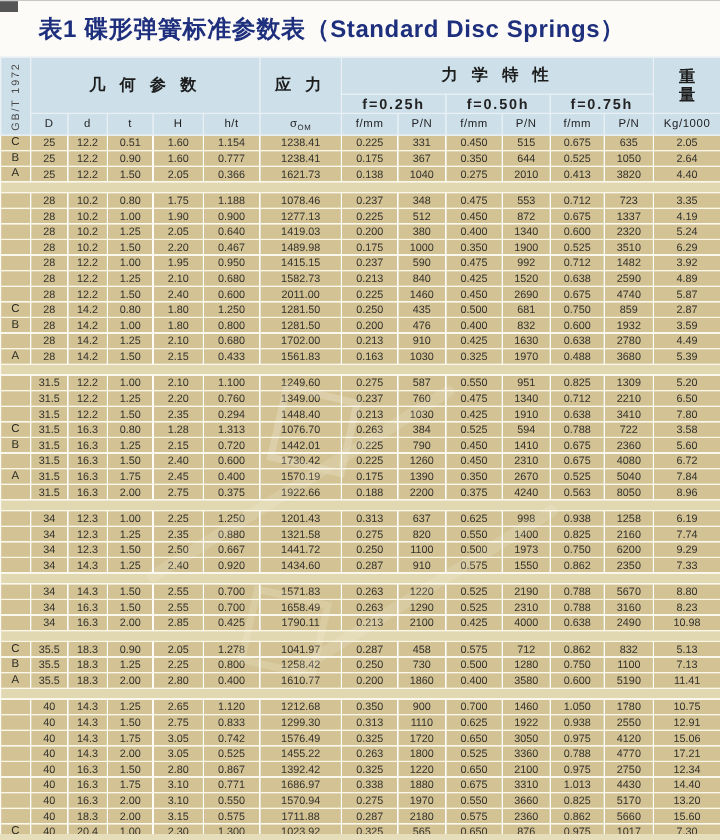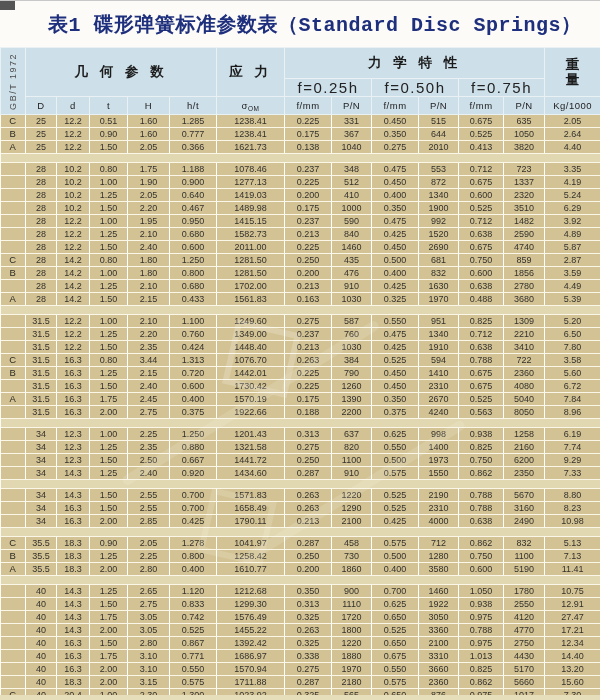--- a/index.html
+++ b/index.html
@@ -8,36 +8,36 @@
     background:#fbfaf5;
     font-family:"Liberation Sans","DejaVu Sans",sans-serif;
     position:relative;
   }
   .page{width:600px;height:700px;position:relative;border-top:1px solid #c8c8c8;}
   .corner-mark{position:absolute;left:0;top:0;width:15px;height:9px;background:#555;}
 
   
   .title-bar{height:46px;display:flex;align-items:center;padding-left:32px;box-sizing:border-box;background:#fcfbf7;}
   .title-bar h1{
-    margin:16px;font-size:20px;font-weight:bold;color:#1e2f7d;letter-spacing:0.5px;font-family:Liberation Mono, monospace;
+    margin:0;font-size:20px;font-weight:bold;color:#1e2f7d;letter-spacing:0.5px;
   }
 
   
   table{border-collapse:collapse;table-layout:fixed;width:600px;}
   col.c-lab{width:25px;} col.c-D{width:31px;} col.c-d{width:33px;} col.c-t{width:38px;}
   col.c-H{width:42px;} col.c-ht{width:47px;} col.c-sig{width:68px;}
   col.c-f1{width:47px;} col.c-p1{width:40px;} col.c-f2{width:47px;} col.c-p2{width:40px;}
   col.c-f3{width:45px;} col.c-p3{width:41px;} col.c-kg{width:56px;}
 
   thead th{
     background:#cddfe9;color:#333;font-weight:normal;
     border:1px solid #e9f1f5;padding:0;vertical-align:middle;text-align:center;
   }
   th.group{font-size:13.5px;font-weight:bold;color:#1c1c1c;letter-spacing:4px;height:30px;}
-  th.defl{font-size:15px;color:#222;height:15px;letter-spacing:1.5px;font-weight:normal;}
+  th.defl{font-size:12px;color:#222;height:15px;letter-spacing:1.5px;font-weight:bold;}
   th.colname{font-size:9.5px;color:#222;height:17px;letter-spacing:0.5px;}
   th.weight{font-size:13.5px;font-weight:bold;color:#1c1c1c;line-height:15px;}
   th.gbt{background:#cddfe9;}
   .gbt-inner{
     writing-mode:vertical-rl;transform:rotate(180deg);
     font-size:9px;letter-spacing:1.5px;color:#4a4a4a;margin:0 auto;white-space:nowrap;
   }
   th.sigma sub{font-size:6.5px;vertical-align:-2px;}
 
   tbody td{
@@ -126,21 +126,21 @@
         <th class="colname">Kg/1000</th>
       </tr>
     </thead>
     <tbody>
         <tr>
           <td class="lab">C</td>
           <td>25</td>
           <td>12.2</td>
           <td>0.51</td>
           <td>1.60</td>
-          <td>1.285</td>
+          <td>1.154</td>
           <td>1238.41</td>
           <td>0.225</td>
           <td>331</td>
           <td>0.450</td>
           <td>515</td>
           <td>0.675</td>
           <td>635</td>
           <td>2.05</td>
         </tr>
         <tr>
@@ -212,21 +212,21 @@
         </tr>
         <tr>
           <td class="lab"></td>
           <td>28</td>
           <td>10.2</td>
           <td>1.25</td>
           <td>2.05</td>
           <td>0.640</td>
           <td>1419.03</td>
           <td>0.200</td>
-          <td>410</td>
+          <td>380</td>
           <td>0.400</td>
           <td>1340</td>
           <td>0.600</td>
           <td>2320</td>
           <td>5.24</td>
         </tr>
         <tr>
           <td class="lab"></td>
           <td>28</td>
           <td>10.2</td>
@@ -312,21 +312,21 @@
           <td>14.2</td>
           <td>1.00</td>
           <td>1.80</td>
           <td>0.800</td>
           <td>1281.50</td>
           <td>0.200</td>
           <td>476</td>
           <td>0.400</td>
           <td>832</td>
           <td>0.600</td>
-          <td>1856</td>
+          <td>1932</td>
           <td>3.59</td>
         </tr>
         <tr>
           <td class="lab"></td>
           <td>28</td>
           <td>14.2</td>
           <td>1.25</td>
           <td>2.10</td>
           <td>0.680</td>
           <td>1702.00</td>
@@ -388,36 +388,36 @@
           <td>0.712</td>
           <td>2210</td>
           <td>6.50</td>
         </tr>
         <tr>
           <td class="lab"></td>
           <td>31.5</td>
           <td>12.2</td>
           <td>1.50</td>
           <td>2.35</td>
-          <td>0.424</td>
+          <td>0.294</td>
           <td>1448.40</td>
           <td>0.213</td>
           <td>1030</td>
           <td>0.425</td>
           <td>1910</td>
           <td>0.638</td>
           <td>3410</td>
           <td>7.80</td>
         </tr>
         <tr>
           <td class="lab">C</td>
           <td>31.5</td>
           <td>16.3</td>
           <td>0.80</td>
-          <td>3.44</td>
+          <td>1.28</td>
           <td>1.313</td>
           <td>1076.70</td>
           <td>0.263</td>
           <td>384</td>
           <td>0.525</td>
           <td>594</td>
           <td>0.788</td>
           <td>722</td>
           <td>3.58</td>
         </tr>
@@ -696,21 +696,21 @@
           <td>1.75</td>
           <td>3.05</td>
           <td>0.742</td>
           <td>1576.49</td>
           <td>0.325</td>
           <td>1720</td>
           <td>0.650</td>
           <td>3050</td>
           <td>0.975</td>
           <td>4120</td>
-          <td>27.47</td>
+          <td>15.06</td>
         </tr>
         <tr>
           <td class="lab"></td>
           <td>40</td>
           <td>14.3</td>
           <td>2.00</td>
           <td>3.05</td>
           <td>0.525</td>
           <td>1455.22</td>
           <td>0.263</td>

